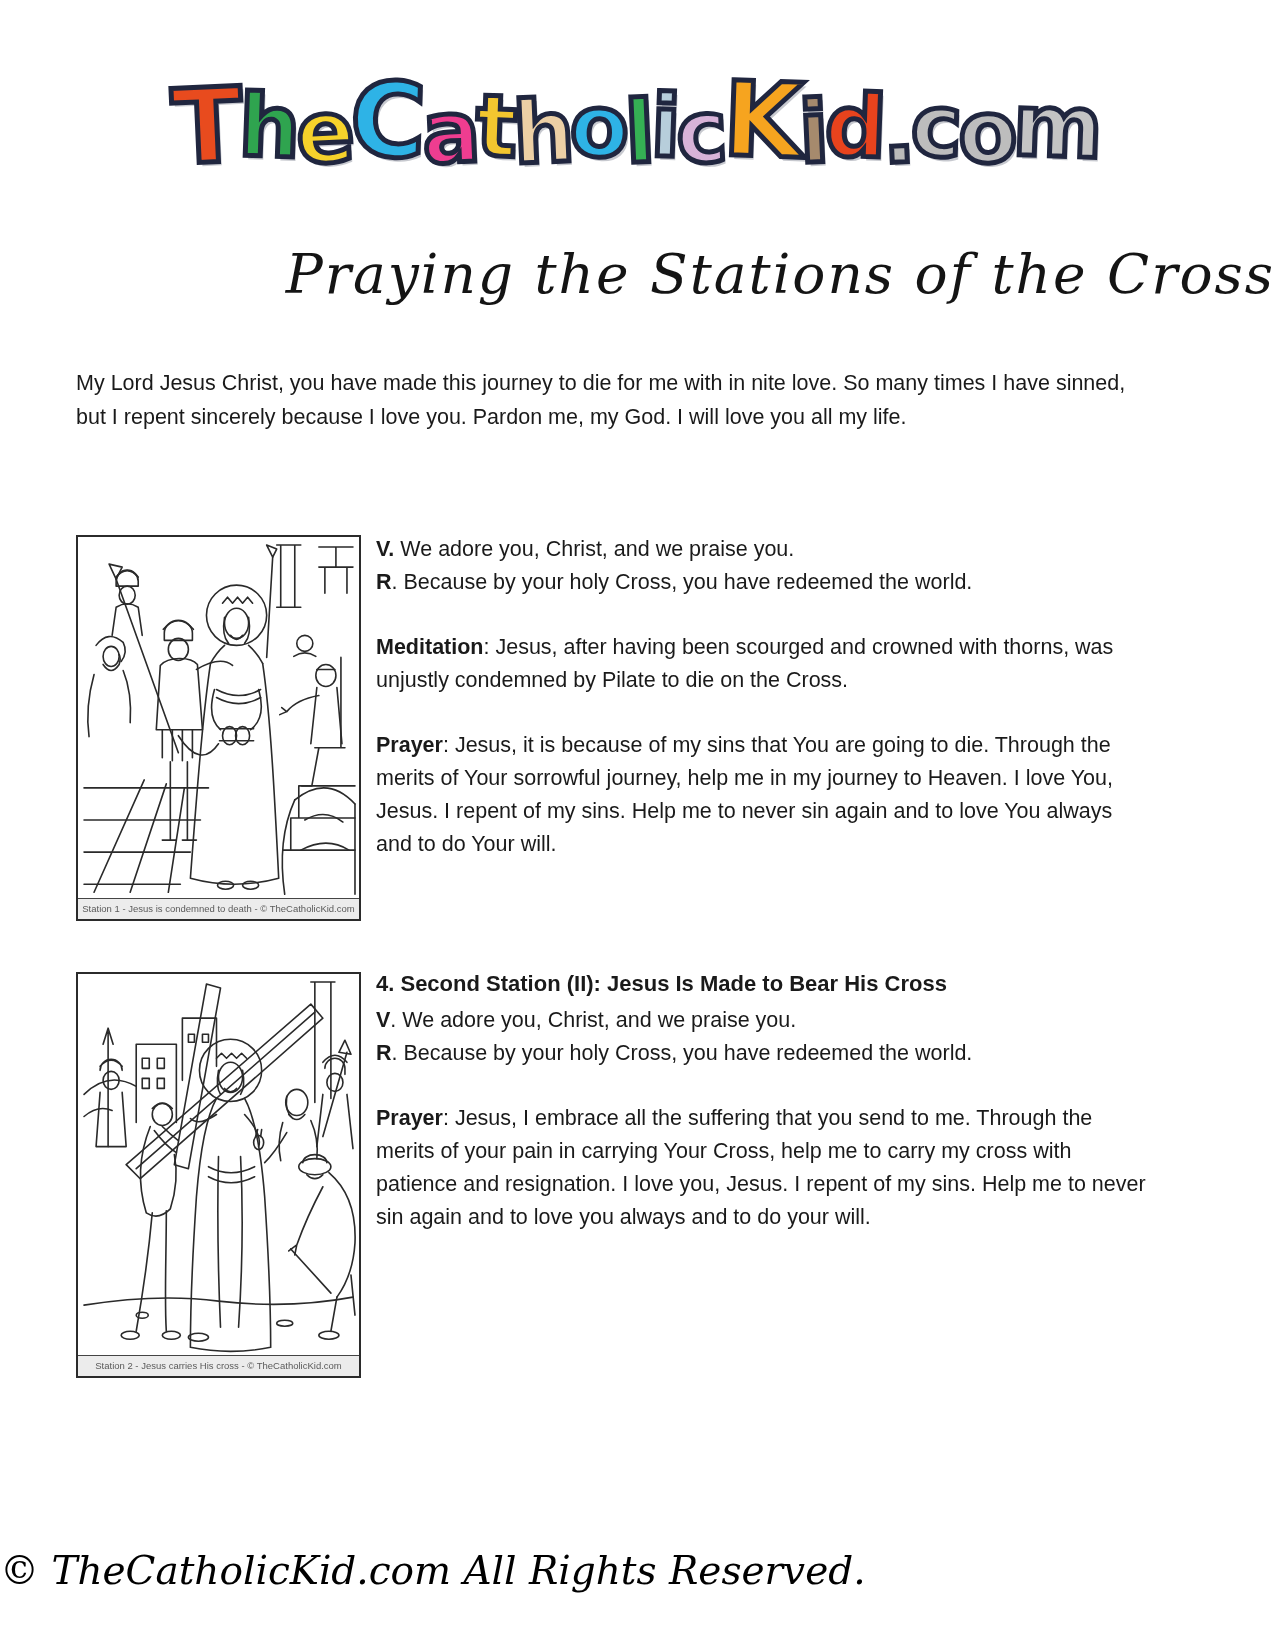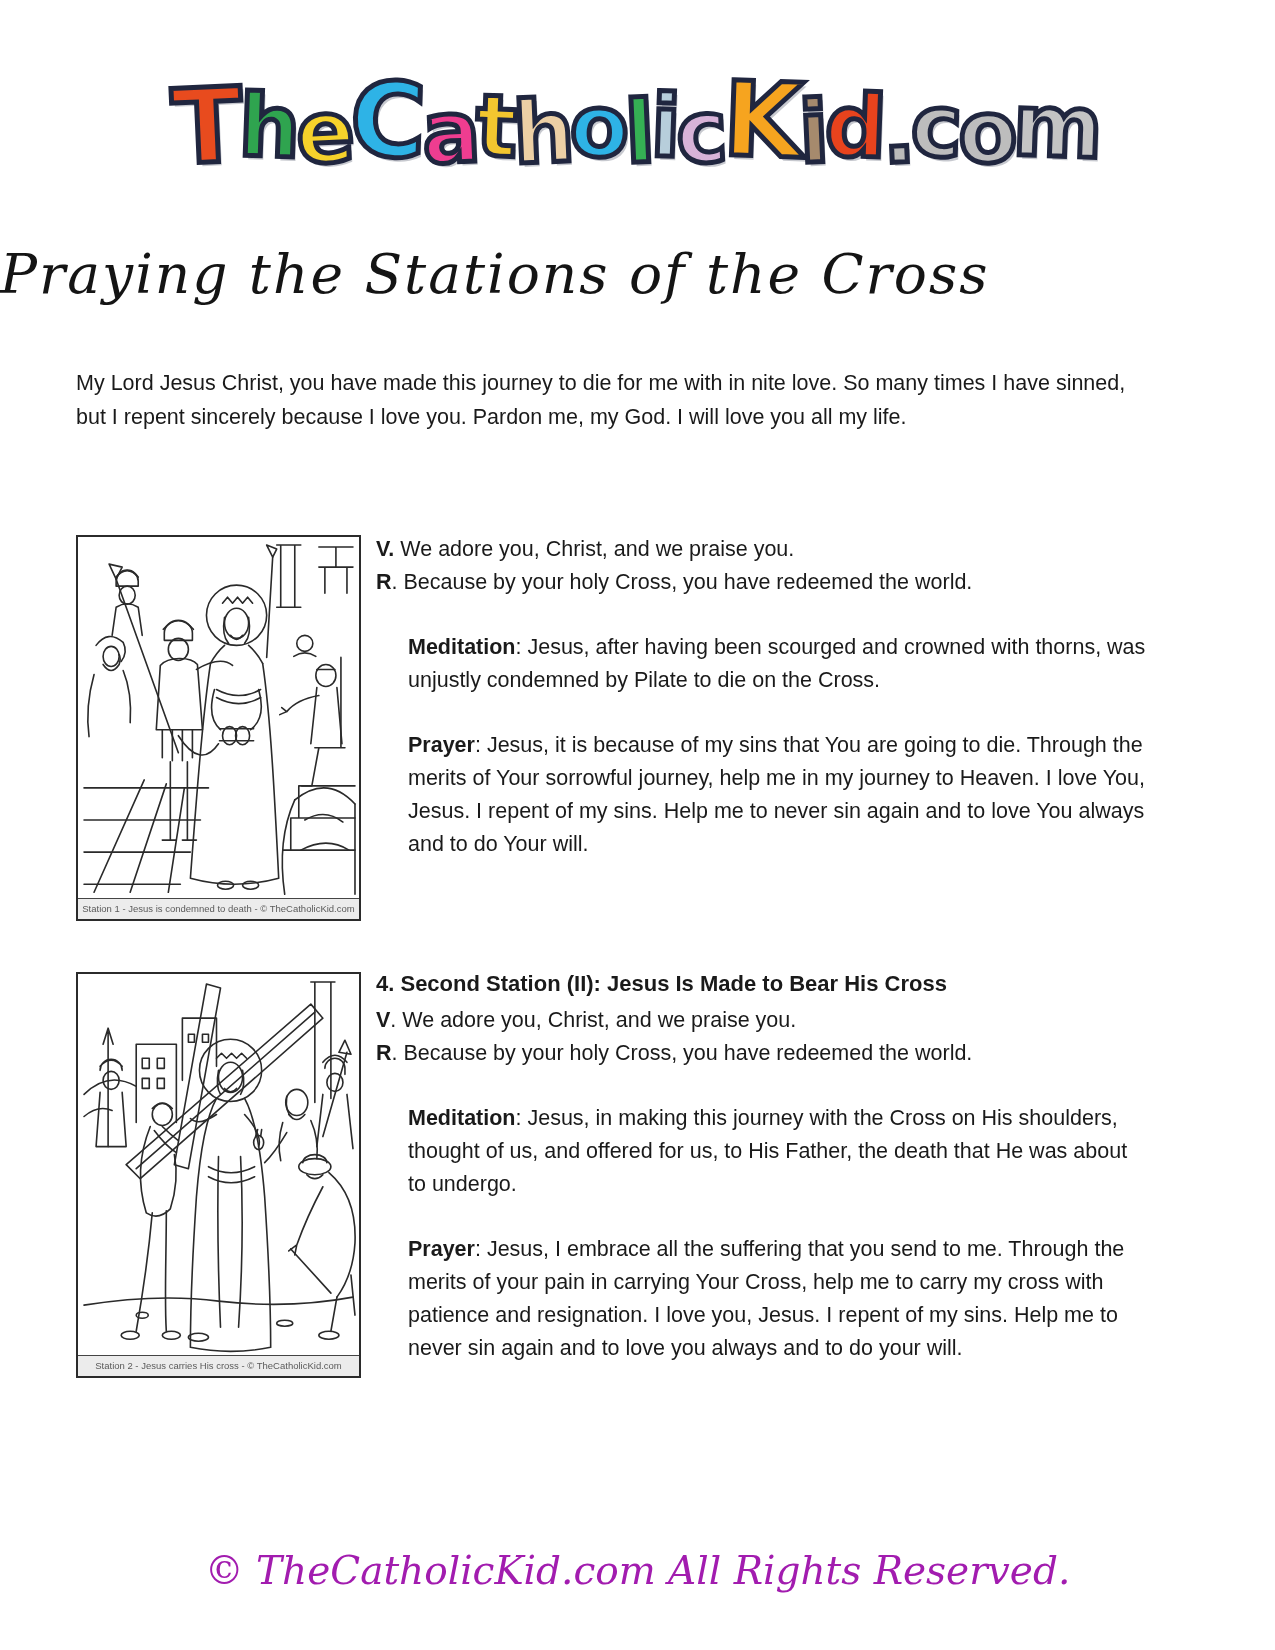--- a/index.html
+++ b/index.html
@@ -14,27 +14,27 @@
     display:inline-block;font-family:"DejaVu Sans",sans-serif;font-weight:bold;
     font-size:86px;line-height:1.15;-webkit-text-stroke:5px #20263f;
     text-shadow:3px 4px 0 rgba(32,38,63,.25);margin:0 -2px;
   }
   .lt:nth-child(odd){transform:rotate(-2.5deg) translateY(3px);}
   .lt:nth-child(even){transform:rotate(2deg) translateY(-3px);}
   .lt:nth-child(1),.lt:nth-child(4),.lt:nth-child(12){font-size:103px;}
 
   
   .doc-title{
-    position:absolute;top:242px;left:0;width:100%;margin:0;text-align:left;
+    position:absolute;top:242px;left:0;width:100%;margin:0;text-align:right;
     font-family:"DejaVu Serif",serif;font-style:italic;font-weight:normal;
     font-size:55px;color:#141414;letter-spacing:2px;
   }
   .doc-footer{
-    position:absolute;top:1548px;left:0;width:100%;margin:0;text-align:center;
-    font-family:"DejaVu Serif",serif;font-style:italic;font-size:39px;color:#a21caf;
+    position:absolute;top:1548px;left:0;width:100%;margin:0;text-align:left;
+    font-family:"DejaVu Serif",serif;font-style:italic;font-size:39px;color:#000000;
   }
 
   
   .opening{position:absolute;left:76px;top:366px;width:1068px;}
   .opening h2{font-size:22px;margin:0 0 7px 0;}
   .opening p{font-size:21.5px;line-height:34px;margin:0;}
 
   
   .station{position:absolute;left:76px;width:1072px;}
   #station1{top:533px;}
@@ -45,21 +45,21 @@
   }
   .figure svg{display:block;width:100%;height:auto;background:#fff;}
   .figcaption{
     border-top:1.5px solid #444;background:#ececec;color:#5a5a5a;
     font-size:9.5px;line-height:12px;text-align:center;padding:4px 2px;
   }
 
   .station-text{margin-left:300px;width:772px;font-size:21.5px;line-height:33px;}
   .station-text h3{font-size:22px;line-height:28px;margin:0 0 6px 0;}
   .station-text p{margin:0;}
-  .station-text .para{margin-top:32px;margin-left:32px;}
+  .station-text .para{margin-top:32px;}
 </style>
 </head>
 <body>
 
 <div class="page">
 
   <div class="logo-wrap">
     <span class="lt" style="color: rgb(232, 75, 30);">T</span><span class="lt" style="color: rgb(47, 164, 79);">h</span><span class="lt" style="color: rgb(246, 210, 43);">e</span><span class="lt" style="color: rgb(46, 179, 230);">C</span><span class="lt" style="color: rgb(238, 61, 144);">a</span><span class="lt" style="color: rgb(243, 198, 47);">t</span><span class="lt" style="color: rgb(236, 207, 165);">h</span><span class="lt" style="color: rgb(46, 179, 230);">o</span><span class="lt" style="color: rgb(53, 176, 84);">l</span><span class="lt" style="color: rgb(183, 206, 219);">i</span><span class="lt" style="color: rgb(216, 179, 216);">c</span><span class="lt" style="color: rgb(246, 164, 31);">K</span><span class="lt" style="color: rgb(166, 138, 109);">i</span><span class="lt" style="color: rgb(232, 67, 29);">d</span><span class="lt" style="color: rgb(185, 185, 185);">.</span><span class="lt" style="color: rgb(189, 189, 189);">c</span><span class="lt" style="color: rgb(189, 189, 189);">o</span><span class="lt" style="color: rgb(196, 196, 196);">m</span>
   </div>
 
@@ -213,20 +213,19 @@
             <ellipse cx="64" cy="340" rx="6" ry="3"></ellipse>
         </g>
       </svg>
       <div class="figcaption">Station 2 - Jesus carries His cross - © TheCatholicKid.com</div>
     </figure>
 
     <div class="station-text">
       <h3>4. Second Station (II): Jesus Is Made to Bear His Cross</h3>
       <p><strong>V</strong><span>. We adore you, Christ, and we praise you.</span></p>
       <p><strong>R</strong><span>. Because by your holy Cross, you have redeemed the world.</span></p>
-      <p class="para"><strong>Meditation</strong><span>: Jesus, in making this journey with the Cross on His shoulders, thought of us, and offered for us, to His Father, the death that He was about to undergo.</span></p>
       <p class="para"><strong>Prayer</strong><span>: Jesus, I embrace all the suffering that you send to me. Through the merits of your pain in carrying Your Cross, help me to carry my cross with patience and resignation. I love you, Jesus. I repent of my sins. Help me to never sin again and to love you always and to do your will.</span></p>
     </div>
   </section>
 
   <p class="doc-footer">© TheCatholicKid.com All Rights Reserved.</p>
 
 </div>
 
 </body></html>

